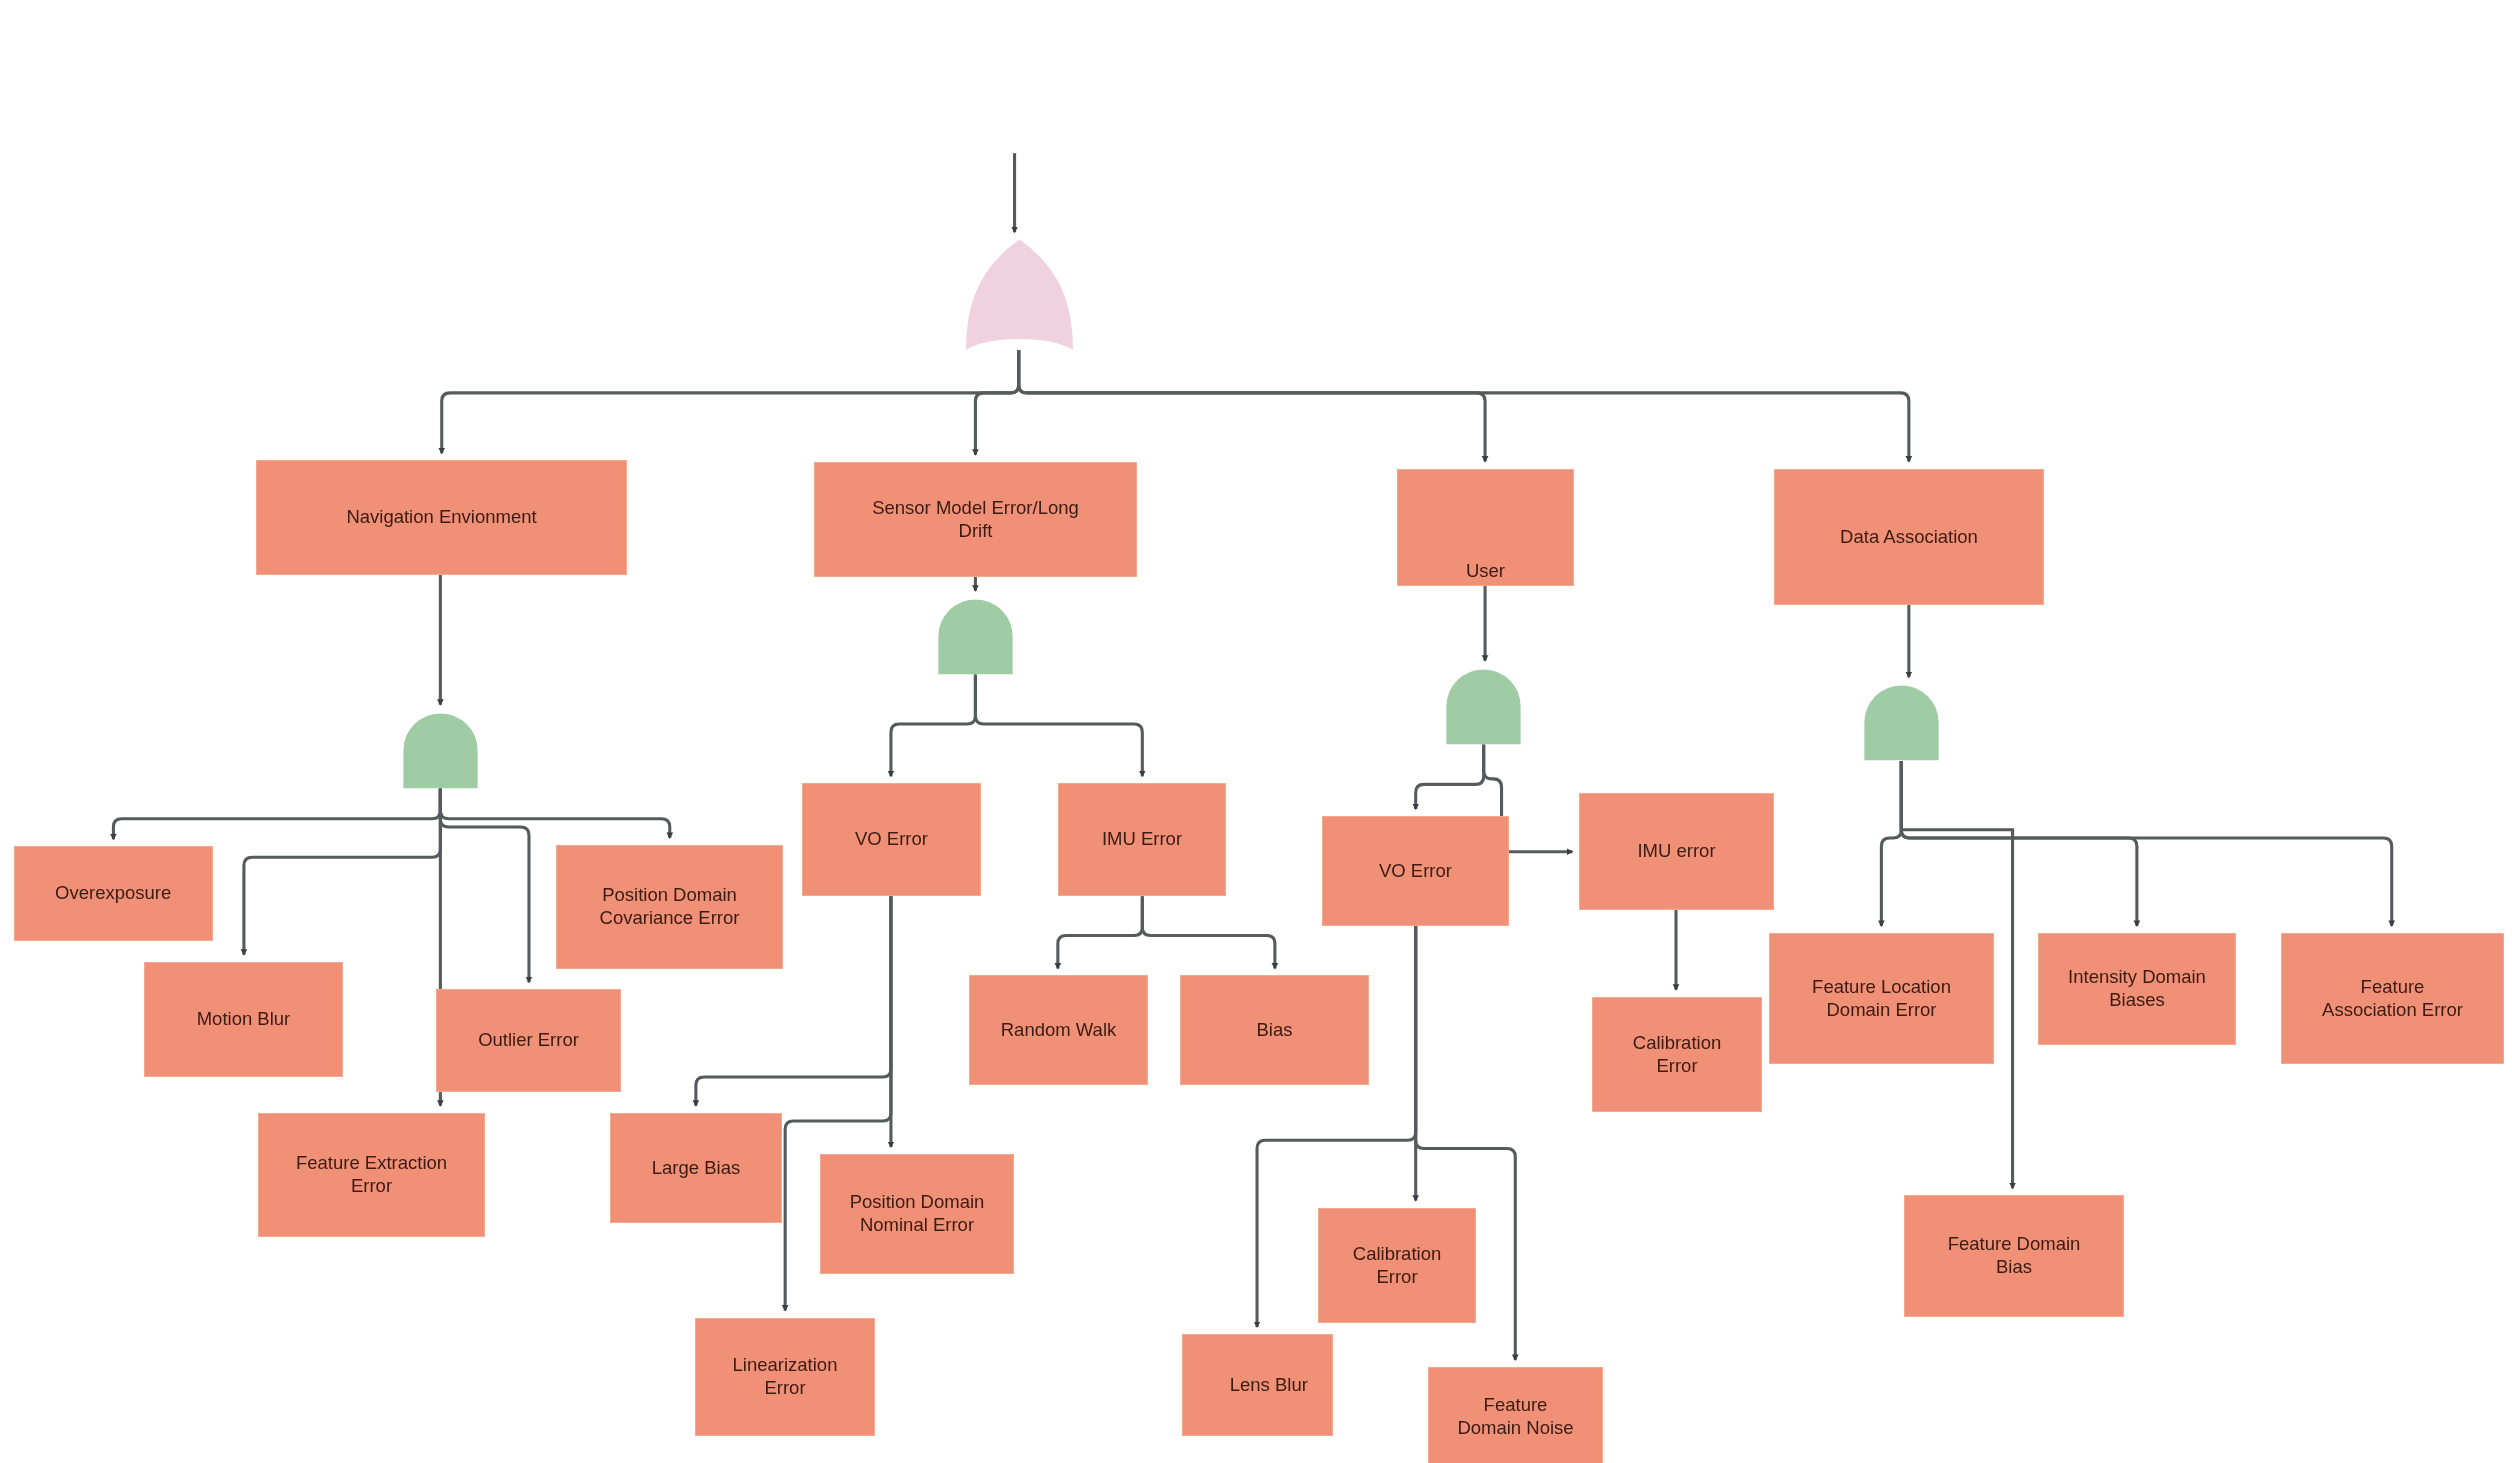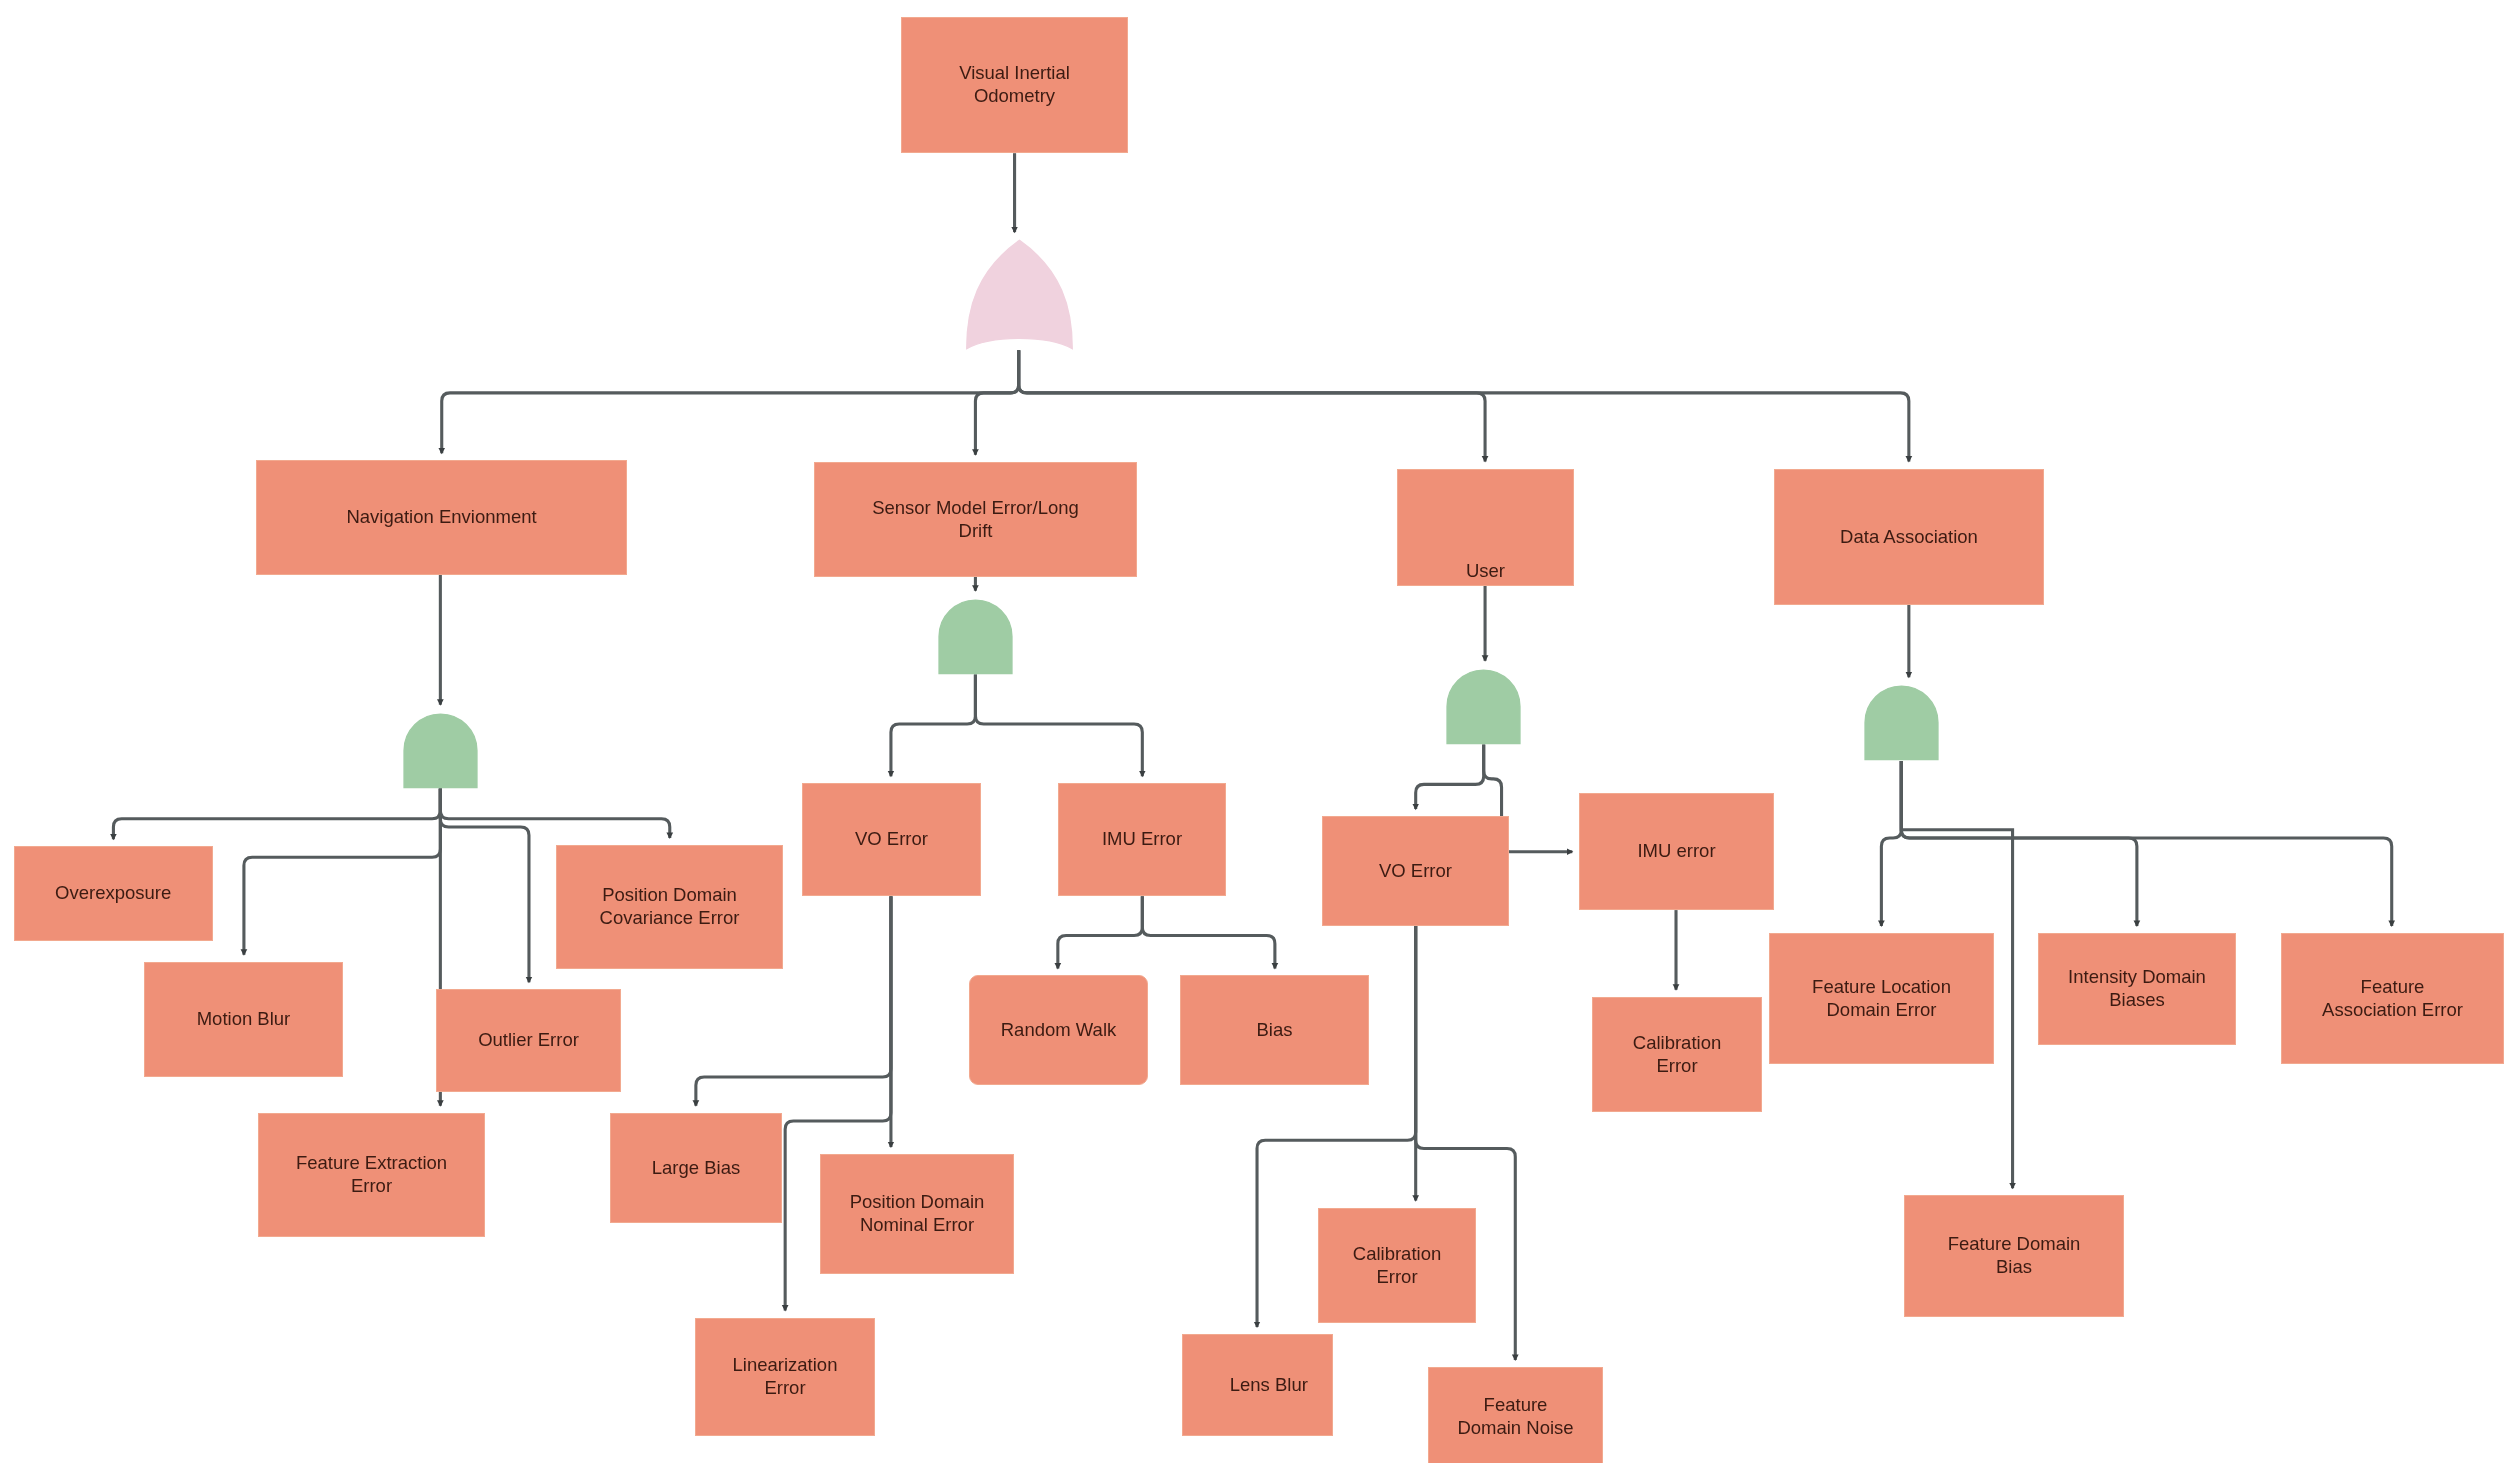--- a/index.html
+++ b/index.html
@@ -87,24 +87,20 @@
   </svg>
 
   <svg style="left:1445px;top:668px;width:77px;height:77px;position:absolute;" viewBox="0 0 112 112">
     <path d="M3,110 L3,56 A53,53 0 0 1 109,56 L109,110 Z" fill="#9fcca4" stroke="#9fcca4" stroke-width="2"></path>
   </svg>
 
   <svg style="left:1863px;top:684px;width:77px;height:77px;position:absolute;" viewBox="0 0 112 112">
     <path d="M3,110 L3,56 A53,53 0 0 1 109,56 L109,110 Z" fill="#9fcca4" stroke="#9fcca4" stroke-width="2"></path>
   </svg>
 
-  <div class="ft-node" style="left:901px;top:17px;width:227px;height:136px;">
-      <span>Visual Inertial
-Odometry</span>
-    </div>
   <div class="ft-node" style="left:256px;top:460px;width:371px;height:115px;">
       <span>Navigation Envionment</span>
     </div>
   <div class="ft-node" style="left:814px;top:462px;width:323px;height:115px;">
       <span>Sensor Model Error/Long
 Drift</span>
     </div>
   <div class="ft-node" style="left:1397px;top:469px;width:177px;height:117px;align-items:flex-end;">
       <span>User</span>
     </div>
@@ -138,21 +134,21 @@
       <span>Large Bias</span>
     </div>
   <div class="ft-node" style="left:820px;top:1154px;width:194px;height:120px;">
       <span>Position Domain
 Nominal Error</span>
     </div>
   <div class="ft-node" style="left:695px;top:1318px;width:180px;height:118px;">
       <span>Linearization
 Error</span>
     </div>
-  <div class="ft-node" style="left:969px;top:975px;width:179px;height:110px;border-radius:9px;">
+  <div class="ft-node" style="left:969px;top:975px;width:179px;height:110px;">
       <span>Random Walk</span>
     </div>
   <div class="ft-node" style="left:1180px;top:975px;width:189px;height:110px;">
       <span>Bias</span>
     </div>
   <div class="ft-node" style="left:1322px;top:816px;width:187px;height:110px;">
       <span>VO Error</span>
     </div>
   <div class="ft-node" style="left:1579px;top:793px;width:195px;height:117px;">
       <span>IMU error</span>

